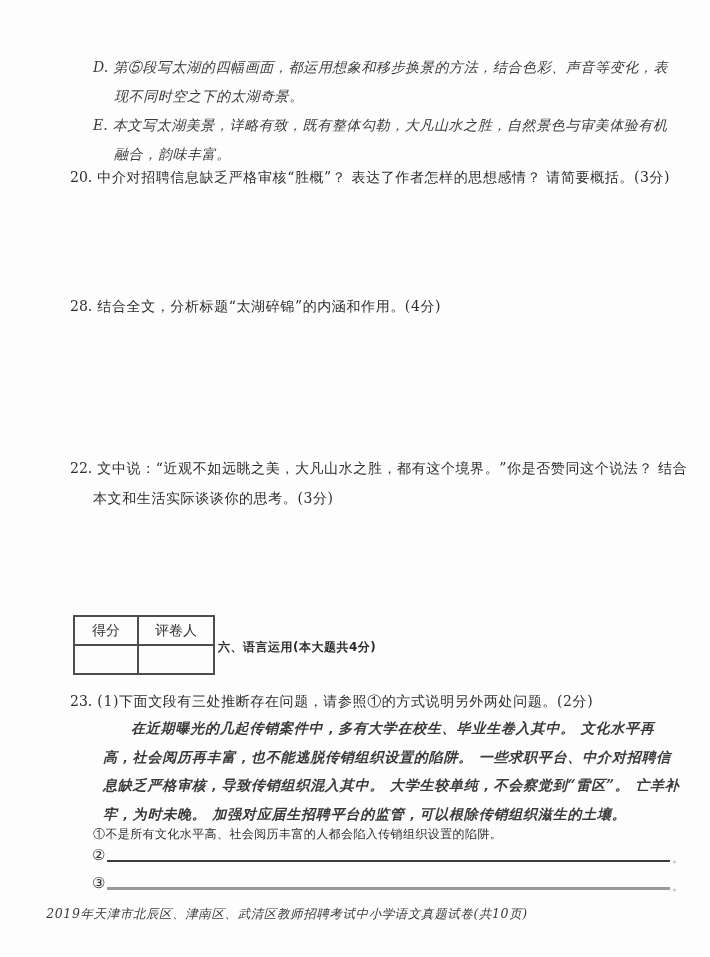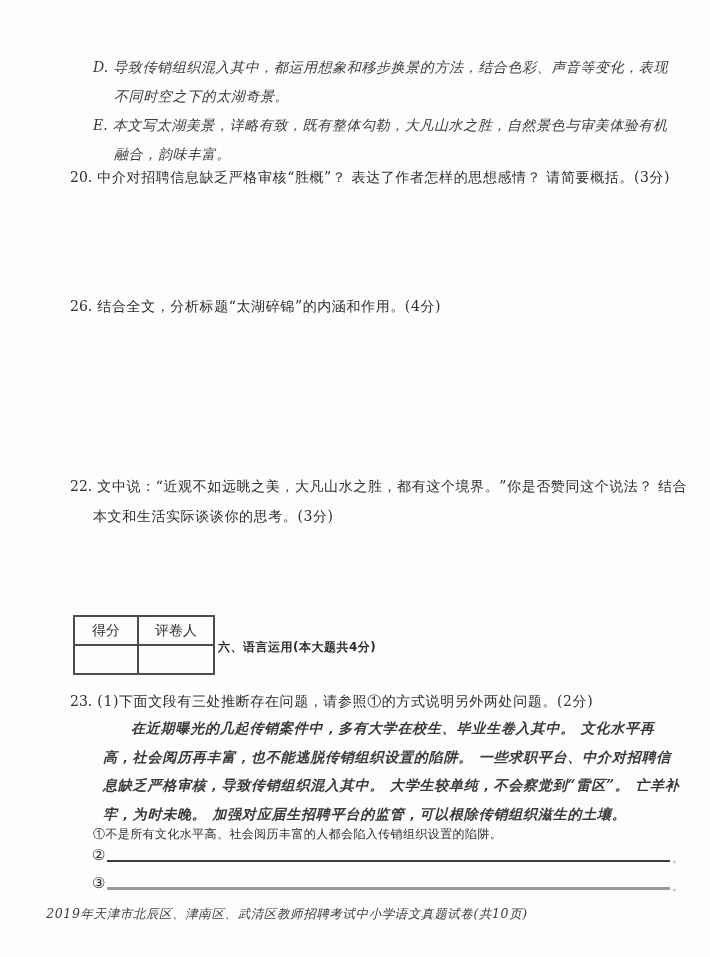--- a/index.html
+++ b/index.html
@@ -32,21 +32,21 @@
   .kai {
     font-style: italic;
     color: #3a3a3a;
   }
 
   .options-block { top: 53px; left: 93px; width: 582px; }
   .options-block .hang { padding-left: 21px; text-indent: -21px; }
 
   .q20 { top: 163px; left: 70px; width: 605px; }
   .q21 { top: 292px; left: 70px; width: 605px; }
-  .q22 { top: 471px; left: 70px; width: 605px; line-height: 30px; }
+  .q22 { top: 453px; left: 70px; width: 605px; line-height: 30px; }
 
   
   .score-table {
     top: 615px; left: 73px;
     border-collapse: collapse;
   }
   .score-table td {
     border: 2px solid #4d4d4d;
     font-family: "DejaVu Sans", "Liberation Sans", sans-serif;
     font-size: 14px;
@@ -118,35 +118,35 @@
     font-size: 12.5px;
     letter-spacing: 0.6px;
   }
 </style>
 </head>
 <body>
 
 <div class="abs options-block">
   <div class="hang kai">
     <span class="num">D.</span>
-    <span>导致传销组织混入其中，都运用想象和移步换景的方法，结合色彩、声音等变化，表现不同时空之下的太湖奇景。</span>
+    <span>第⑤段写太湖的四幅画面，都运用想象和移步换景的方法，结合色彩、声音等变化，表现不同时空之下的太湖奇景。</span>
   </div>
   <div class="hang kai">
     <span class="num">E.</span>
     <span>本文写太湖美景，详略有致，既有整体勾勒，大凡山水之胜，自然景色与审美体验有机融合，韵味丰富。</span>
   </div>
 </div>
 
 <div class="abs q20 hang">
   <span class="num">20.</span>
   <span>中介对招聘信息缺乏严格审核“胜概”？ 表达了作者怎样的思想感情？ 请简要概括。(3分)</span>
 </div>
 
 <div class="abs q21 hang">
-  <span class="num">26.</span>
+  <span class="num">28.</span>
   <span>结合全文，分析标题“太湖碎锦”的内涵和作用。(4分)</span>
 </div>
 
 <div class="abs q22 hang">
   <span class="num">22.</span>
   <span>文中说：“近观不如远眺之美，大凡山水之胜，都有这个境界。”你是否赞同这个说法？ 结合本文和生活实际谈谈你的思考。(3分)</span>
 </div>
 
 <table class="abs score-table">
   <tbody>

